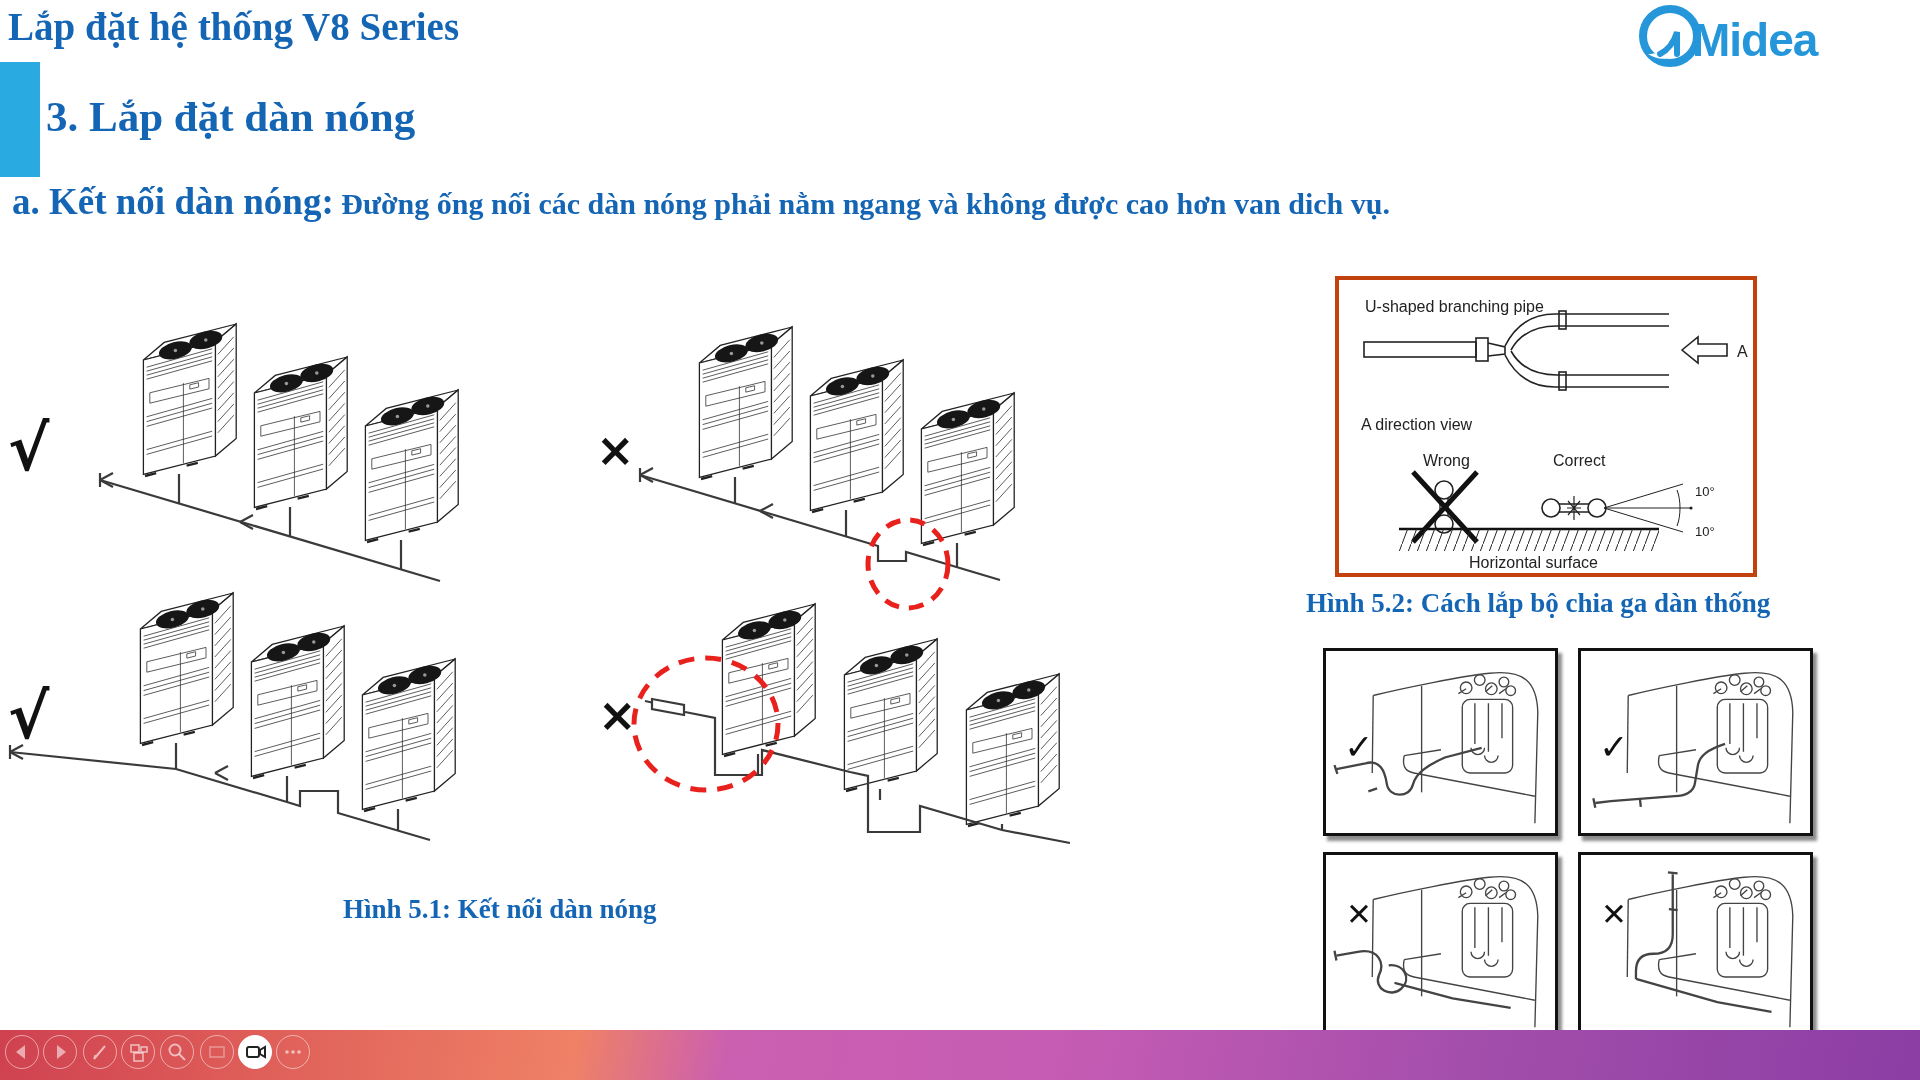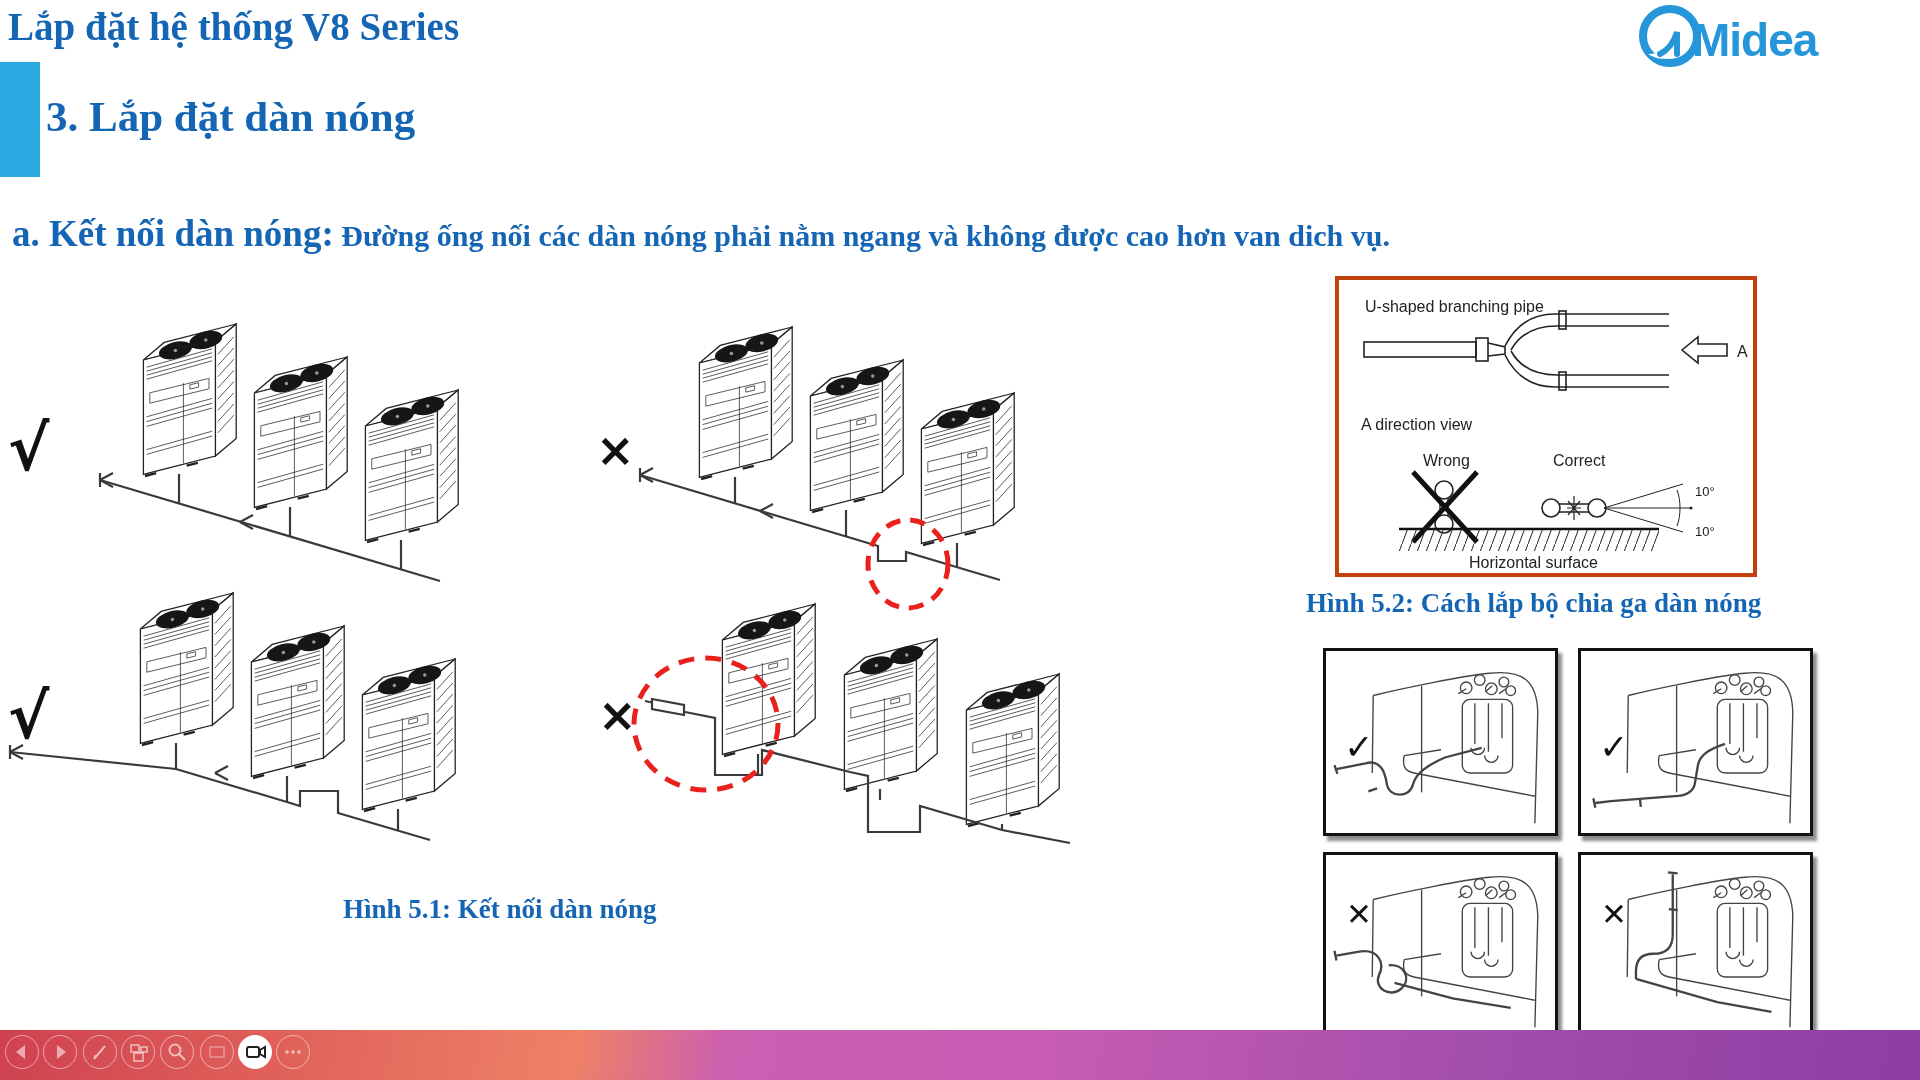--- a/index.html
+++ b/index.html
@@ -3,21 +3,21 @@
 <meta charset="utf-8">
 <style>
   html,body{margin:0;padding:0;background:#555;}
   .slide{position:relative;width:1920px;height:1080px;background:#ffffff;overflow:hidden;
          font-family:"Liberation Serif","DejaVu Serif",serif;}
   .abs{position:absolute;}
   .blue{color:#1565b5;}
   .page-title{left:8px;top:4px;font-size:39px;font-weight:bold;}
   .accent-bar{left:0;top:62px;width:40px;height:115px;background:#29abe2;}
   .section-heading{left:46px;top:92px;font-size:43px;font-weight:bold;}
-  .subsection{left:12px;top:180px;font-weight:bold;white-space:nowrap;margin-top:32px;}
+  .subsection{left:12px;top:180px;font-weight:bold;white-space:nowrap;}
   .subsection .lbl{font-size:37px;}
   .subsection .txt{font-size:30px;}
   .logo{left:1634px;top:4px;width:200px;height:72px;display:flex;align-items:center;}
   .logo .word{font-family:"Liberation Sans","DejaVu Sans",sans-serif;font-weight:bold;
               font-size:46px;color:#2496d9;letter-spacing:-1px;margin-left:-14px;}
   .caption{font-size:27px;font-weight:bold;white-space:nowrap;}
   .fig52{left:1335px;top:276px;width:414px;height:293px;border:4px solid #c2410c;background:#fff;}
   .fig52 text{font-family:"Liberation Sans","DejaVu Sans",sans-serif;fill:#222;}
   .gal{width:229px;height:182px;border:3px solid #111;background:#fff;
        box-shadow:4px 5px 3px rgba(0,0,0,0.45);}
@@ -175,21 +175,21 @@
         </pattern>
       </defs>
       <g>
         <path d="M60,249 L320,249" stroke="#111" stroke-width="2.4"></path>
         <rect x="60" y="249" width="260" height="22" fill="url(#hatch)" stroke="none"></rect>
       </g>
       <text x="130" y="288" font-size="16">Horizontal surface</text>
     </svg>
   </div>
 
-  <div class="abs caption blue" style="left:1306px;top:588px">Hình 5.2: Cách lắp bộ chia ga dàn nóng</div>
+  <div class="abs caption blue" style="left:1306px;top:588px">Hình 5.2: Cách lắp bộ chia ga dàn thống</div>
 
   <svg width="0" height="0" style="position:absolute">
     <defs>
       <g id="corner" stroke="#444" stroke-width="1.4" fill="none">
         <path d="M30,38 C62,30 122,18 150,15 C186,11 199,24 200,55 L197,170"></path>
         <path d="M30,38 L29,118"></path>
         <path d="M80,28 L80,138"></path>
         <rect x="122" y="42" width="52" height="76" rx="8"></rect>
         <path d="M135,46 L135,88 M149,46 L149,96 M163,46 L163,82"></path>
         <path d="M131,92 a7,7 0 0 0 14,0 M145,100 a7,7 0 0 0 14,0"></path>

